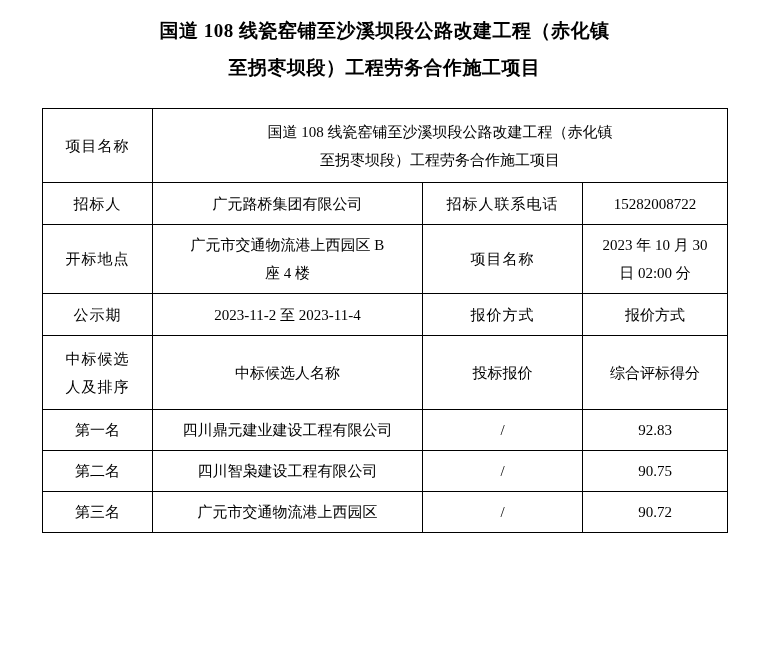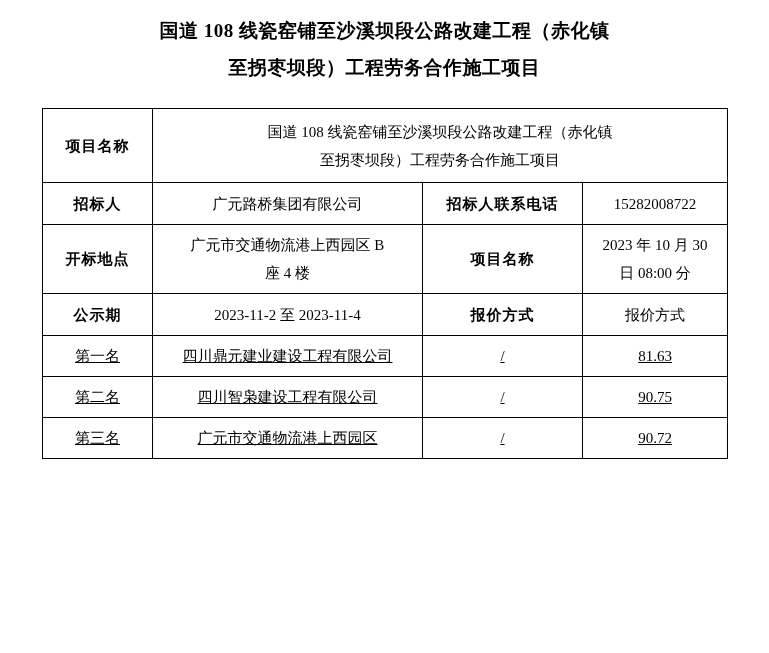--- a/index.html
+++ b/index.html
@@ -43,40 +43,39 @@
   table.main td {
     border: 1px solid #000000;
     padding: 6px 8px;
     vertical-align: middle;
     font-size: 15px;
     line-height: 28px;
     text-align: center;
   }
   td.label {
     letter-spacing: 1px;
-    font-weight: bold;
   }
   td.value-left {
     text-align: left;
     padding-left: 14px;
   }
   td.big {
     font-size: 16px;
   }
   td.small {
     font-size: 13px;
     line-height: 22px;
   }
   .cell-lines span {
     display: block;
   }
   .h-title { height: 74px; }
   .h-std { height: 42px; padding-left: 11px; }
   .h-two { height: 66px; }
-  .h-rank { height: 36px; text-decoration: underline; }
+  .h-rank { height: 36px; }
   .h-cand { height: 74px; }
   .nowrap { white-space: nowrap; }
 </style>
 </head>
 <body>
 
 <div class="page">
 
   <div class="doc-title">
     <span class="line">国道 108 线瓷窑铺至沙溪坝段公路改建工程（赤化镇</span>
@@ -107,34 +106,43 @@
         </tr>
         <tr class="h-two">
           <td class="label">开标地点</td>
           <td class="value-left cell-lines">
             <span>广元市交通物流港上西园区 B</span>
             <span>座 4 楼</span>
           </td>
           <td class="label">项目名称</td>
           <td class="cell-lines">
             <span>2023 年 10 月 30</span>
-            <span>日 08:00 分</span>
+            <span>日 02:00 分</span>
           </td>
         </tr>
         <tr class="h-std">
           <td class="label">公示期</td>
           <td>2023-11-2 至 2023-11-4</td>
           <td class="label">报价方式</td>
           <td>报价方式</td>
         </tr>
+        <tr class="h-cand">
+          <td class="label cell-lines">
+            <span>中标候选</span>
+            <span>人及排序</span>
+          </td>
+          <td>中标候选人名称</td>
+          <td>投标报价</td>
+          <td>综合评标得分</td>
+        </tr>
         <tr class="h-rank">
           <td class="small">第一名</td>
           <td class="small">四川鼎元建业建设工程有限公司</td>
           <td class="small">/</td>
-          <td class="small">81.63</td>
+          <td class="small">92.83</td>
         </tr>
         <tr class="h-rank">
           <td class="small">第二名</td>
           <td class="small">四川智枭建设工程有限公司</td>
           <td class="small">/</td>
           <td class="small">90.75</td>
         </tr>
         <tr class="h-rank">
           <td class="small">第三名</td>
           <td class="small">广元市交通物流港上西园区</td>

